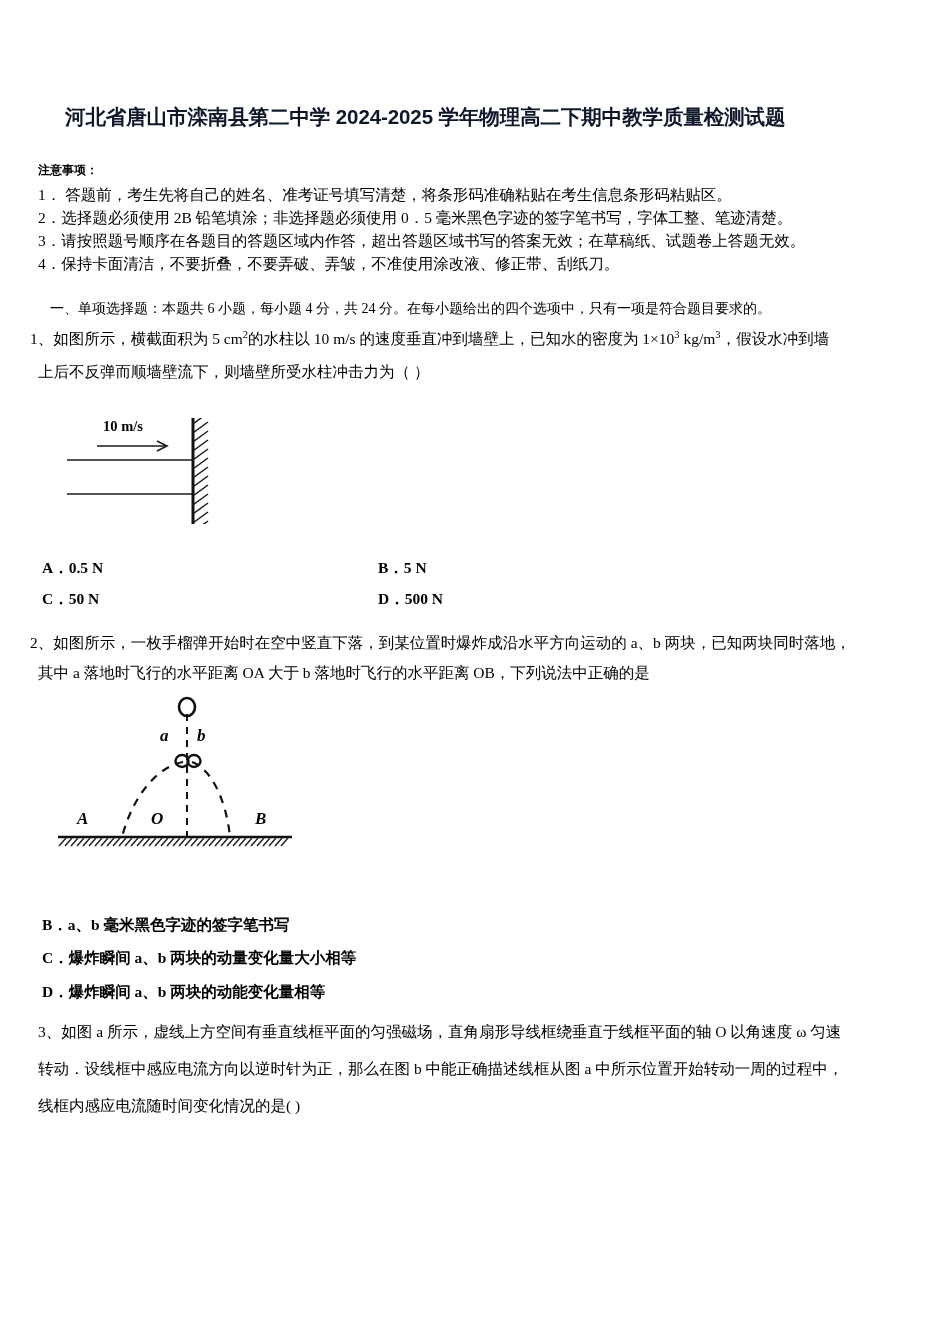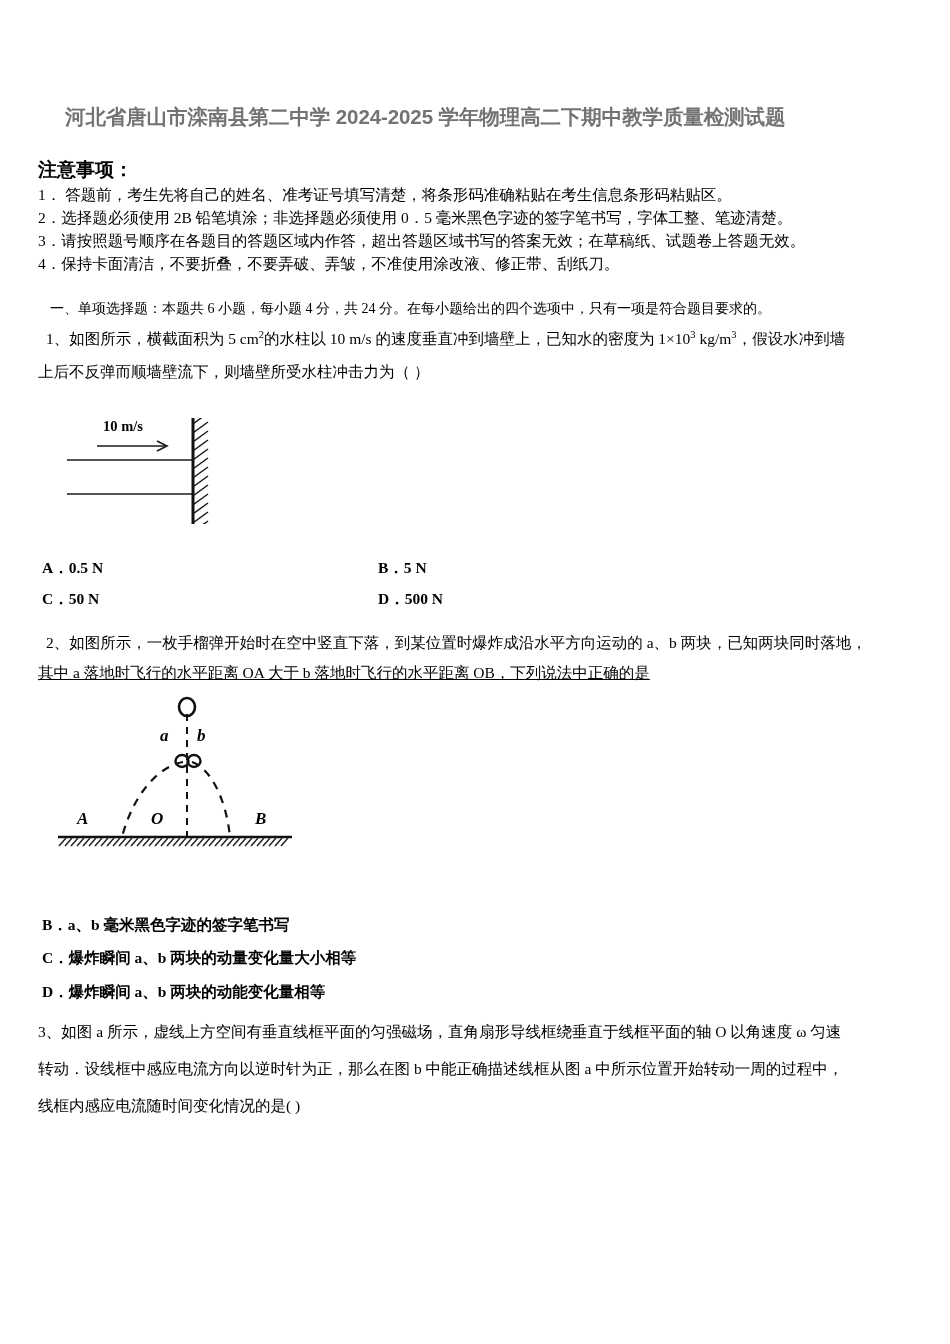--- a/index.html
+++ b/index.html
@@ -25,30 +25,30 @@
     position: absolute;
     left: 65px;
     top: 104px;
     width: 830px;
     font-family: "Liberation Sans", "DejaVu Sans", sans-serif;
     font-weight: bold;
     font-size: 20.5px;
     letter-spacing: -0.1px;
     line-height: 26px;
     white-space: nowrap;
-    color: #737373;
+    color: #0f172a;
   }
   .notice-block {
     position: absolute;
     left: 38px;
     top: 158px;
     width: 880px;
   }
   .notice-head {
-    font-size: 19px;
+    font-size: 12px;
     font-weight: bold;
     line-height: 24px;
     margin-bottom: 1px;
   }
   .notice-line {
     font-size: 15.5px;
     line-height: 23px;
     white-space: nowrap;
     font-weight: 500;
   }
@@ -59,21 +59,21 @@
     width: 890px;
     font-size: 14px;
     line-height: 24px;
     white-space: nowrap;
   }
   .q-text {
     position: absolute;
     font-size: 15.5px;
     line-height: 33px;
     width: 890px;
-    left: 46px;
+    left: 30px;
   }
   .q-text .ln { white-space: nowrap; display: block; }
   sup { font-size: 0.68em; vertical-align: super; line-height: 0; }
 
   #q1-text { top: 322px; }
   #q1-line2 { position: absolute; left: 38px; top: 362px; font-size: 15.5px; white-space: nowrap; }
 
   .opt-row {
     position: absolute;
     font-size: 15.5px;
@@ -82,21 +82,21 @@
   }
   .opt-col-a { left: 42px; }
   .opt-col-b { left: 378px; }
 
   #q1-opt-a { top: 558px; }
   #q1-opt-b { top: 558px; }
   #q1-opt-c { top: 589px; }
   #q1-opt-d { top: 589px; }
 
   #q2-text { top: 626px; }
-  #q2-line2 { position: absolute; left: 38px; top: 663px; font-size: 15.5px; white-space: nowrap; text-decoration: underline; }
+  #q2-line2 { position: absolute; left: 38px; top: 663px; font-size: 15.5px; white-space: nowrap; }
 
   .q2-opt {
     position: absolute;
     left: 42px;
     font-size: 15.5px;
     font-weight: bold;
     white-space: nowrap;
   }
   #q2-opt-a { top: 881px; }
   #q2-opt-b { top: 915px; }

